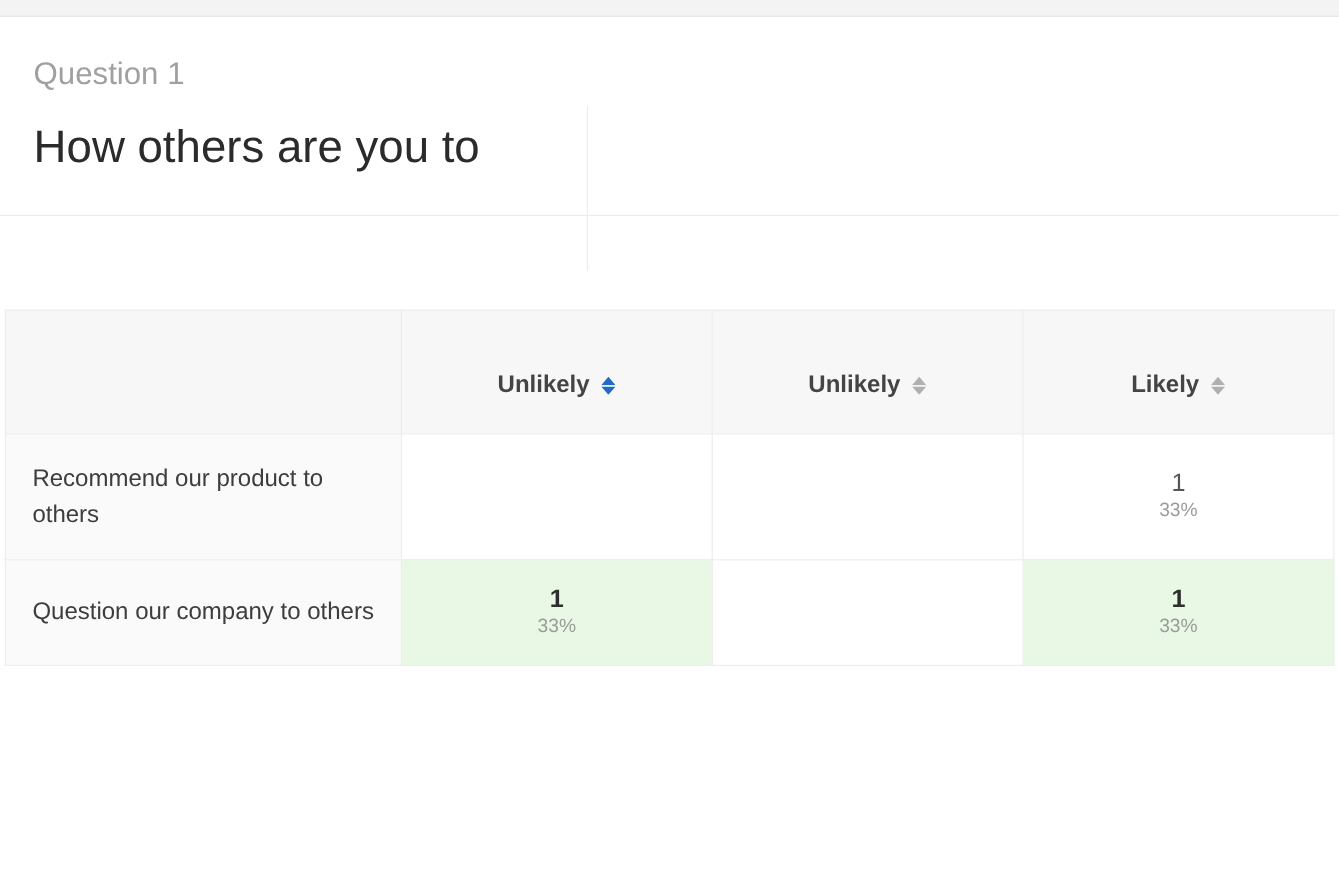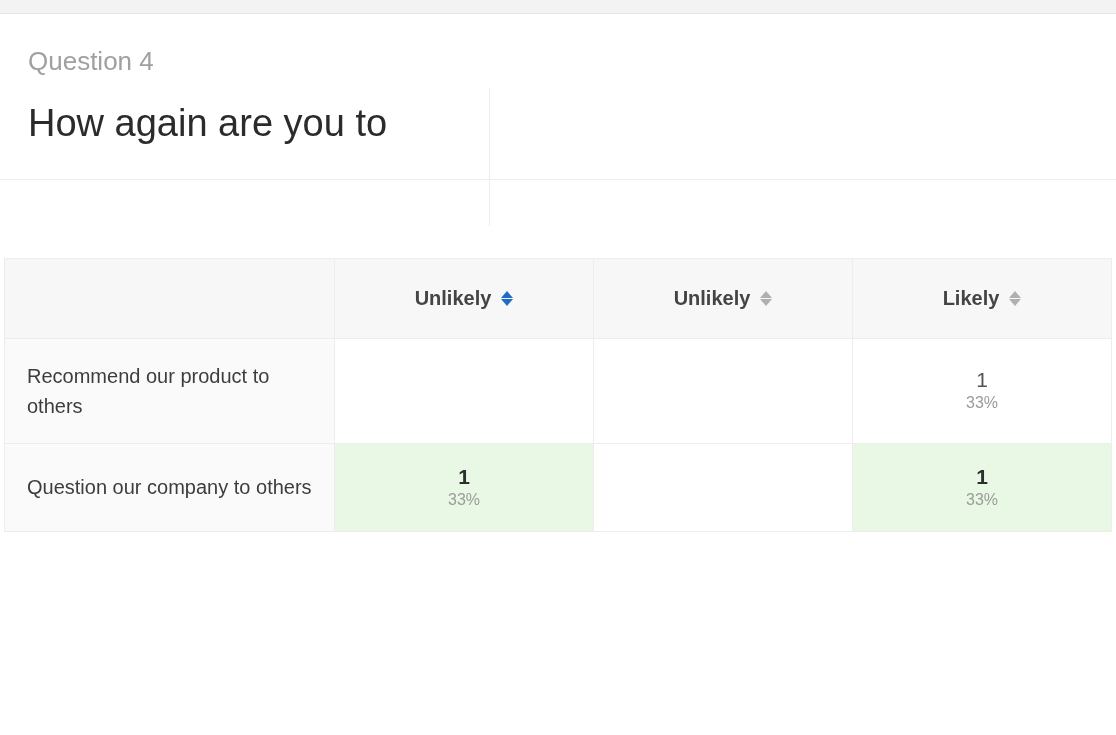--- a/index.html
+++ b/index.html
@@ -100,20 +100,21 @@
     }
     table.likert thead th.blank {
       background: #f7f7f7;
       border-left: 1px solid #ededed;
     }
     .col-label {
       display: inline-flex;
       align-items: center;
       gap: 10px;
       justify-content: center;
+      margin-top: 23px;
     }
     .sort-arrows {
       display: inline-flex;
       flex-direction: column;
       gap: 1px;
       line-height: 0;
     }
     .sort-arrows svg {
       display: block;
     }
@@ -154,23 +155,23 @@
     .col-val { width: auto; }
   </style>
 </head>
 <body>
 
 <div class="top-bar"></div>
 
 <div class="header">
   <div class="header-inner">
     <div class="question-row">
-      <span class="question-number">Question 4</span>
+      <span class="question-number">Question 1</span>
     </div>
-    <div class="question-title">How again are you to</div>
+    <div class="question-title">How others are you to</div>
     <div class="header-divider"></div>
   </div>
 </div>
 
 <div class="table-wrapper">
   <table class="likert">
     <colgroup>
       <col class="col-row-header">
       <col class="col-val">
       <col class="col-val">

